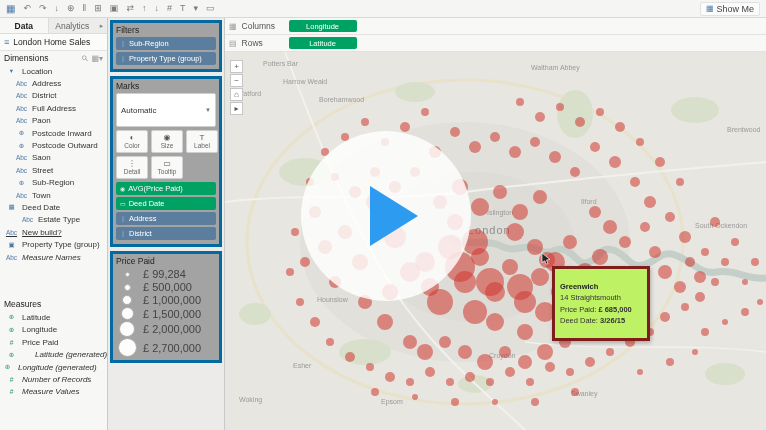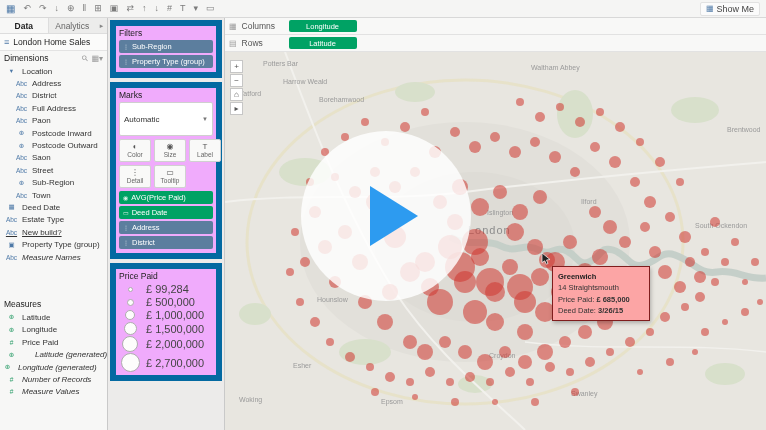--- a/index.html
+++ b/index.html
@@ -31,21 +31,21 @@
   .field-row{height:12.4px;display:flex;align-items:center;gap:3px;white-space:nowrap;overflow:hidden;cursor:pointer}
   .ficon{width:15px;text-align:center;font-size:6.5px;flex:none}
   .ficon.blue{color:#4e79a7}
   .ficon.green{color:#2e9e6b}
   .flabel{font-size:8px;color:#333}
   .flabel.italic{font-style:italic}
   .spacer34{height:34px}
 
   
   .cards-pane{position:absolute;left:108px;top:18px;width:117px;bottom:0;background:#ecebea;border-right:1px solid #c9c9c9;padding:2px;display:flex;flex-direction:column;gap:4px}
-  .card{background:#f0abfc;border:6px solid #0369a1;padding:2px 3px}
+  .card{background:#a3a3a3;border:3px solid #0369a1;padding:2px 3px}
   .card-title{font-size:8.5px;color:#222;margin-bottom:2px}
   .pill{height:13px;border-radius:2px;display:flex;align-items:center;gap:3px;padding:0 4px;color:#fff;font-size:7.5px;margin-bottom:2px;white-space:nowrap;overflow:hidden;cursor:pointer}
   .pill.blue{background:var(--pill-blue)}
   .pill.green{background:var(--pill-green)}
   .pill .pic{font-size:6px;opacity:.85}
   .marks-dropdown{height:15px;background:#fff;border:1px solid #cfcfcf;border-radius:2px;display:flex;align-items:center;padding:16px 4px;font-size:8px;color:#333;margin-bottom:3px;cursor:pointer}
   .dd-caret{margin-left:auto;font-size:6px;color:#777}
   #marks-buttons{display:flex;flex-wrap:wrap;gap:3px;margin-bottom:3px;width:102px}
   .mbtn{width:32px;height:23px;background:#f9f9f8;border:1px solid #d0d0d0;border-radius:2px;display:flex;flex-direction:column;align-items:center;justify-content:center;color:#555;cursor:pointer}
   .mglyph{font-size:8px;line-height:1.1}
@@ -65,21 +65,21 @@
   
   .map{position:absolute;left:225px;top:52px;right:0;bottom:0;background:#e8e6e0;overflow:hidden}
   .terrain,#dots-svg{position:absolute;left:0;top:0}
   #map-labels span{position:absolute;font-size:7px;color:#9a9a9a;white-space:nowrap;z-index:20}
   #map-labels span.big{font-size:11px;color:#8d8d8d;letter-spacing:1px}
   #dots-svg{z-index:30}
   .map-controls{position:absolute;left:5px;top:8px;display:flex;flex-direction:column;gap:1px;z-index:40}
   .mc-btn{width:13px;height:13px;background:#fff;border:1px solid #c6c6c6;display:flex;align-items:center;justify-content:center;font-size:8px;color:#555;cursor:pointer}
   .play-overlay{position:absolute;left:76px;top:79px;width:170px;height:170px;border-radius:50%;background:rgba(255,255,255,.82);z-index:50;display:flex;align-items:center;justify-content:center;cursor:pointer}
   .play-triangle{width:0;height:0;border-top:30px solid transparent;border-bottom:30px solid transparent;border-left:48px solid var(--play-blue);margin-left:16px}
-  .tooltip{position:absolute;left:327px;top:214px;width:98px;background:#fca5a5;border:1px solid #7f1d1d;box-shadow:1px 2px 4px rgba(0,0,0,.25);padding:4px 5px;z-index:60;font-size:7.5px;color:#333;line-height:1.5}
+  .tooltip{position:absolute;left:327px;top:214px;width:98px;background:#bef264;border:3px solid #7f1d1d;box-shadow:1px 2px 4px rgba(0,0,0,.25);padding:12px 5px;z-index:60;font-size:7.5px;color:#333;line-height:1.5}
   .tt-title{font-weight:bold;color:#222}
   .tt-value{font-weight:bold}
   .cursor-icon{position:absolute;left:316px;top:199px;z-index:61}
 </style>
 </head>
 <body>
 
 <div class="app">
 
   <div class="toolbar">
@@ -165,21 +165,21 @@
           <span class="flabel">Sub-Region</span>
         </div>
         <div class="field-row" style="padding-left: 14px;">
           <span class="ficon blue">Abc</span>
           <span class="flabel">Town</span>
         </div>
         <div class="field-row" style="padding-left: 4px;">
           <span class="ficon blue">▦</span>
           <span class="flabel">Deed Date</span>
         </div>
-        <div class="field-row" style="padding-left: 4px;">
+        <div class="field-row" style="padding-left: 20px;">
           <span class="ficon blue">Abc</span>
           <span class="flabel">Estate Type</span>
         </div>
         <div class="field-row" style="padding-left: 4px; text-decoration: underline;">
           <span class="ficon blue">Abc</span>
           <span class="flabel">New build?</span>
         </div>
         <div class="field-row" style="padding-left: 4px;">
           <span class="ficon blue">▣</span>
           <span class="flabel">Property Type (group)</span>

